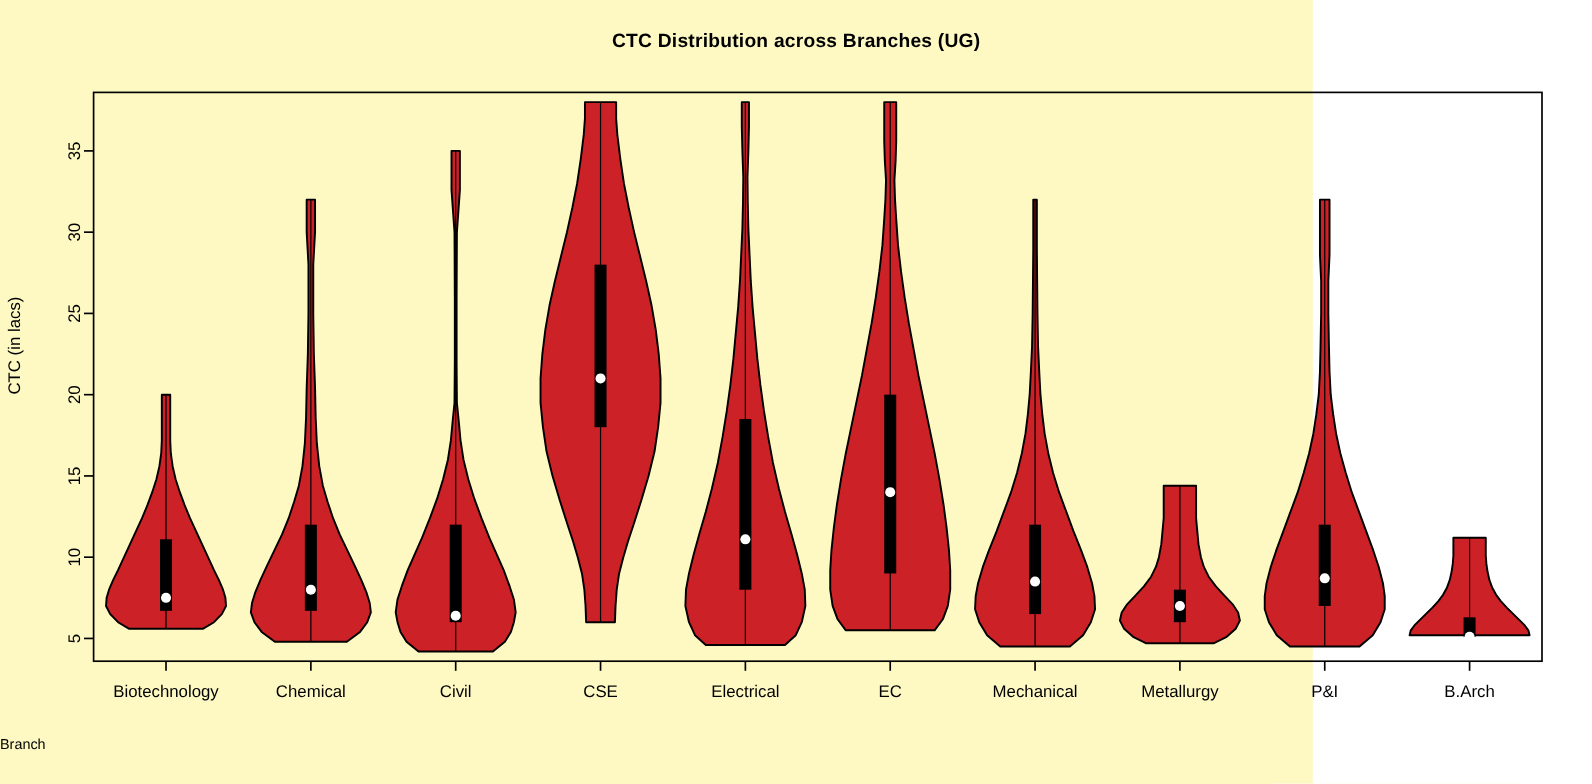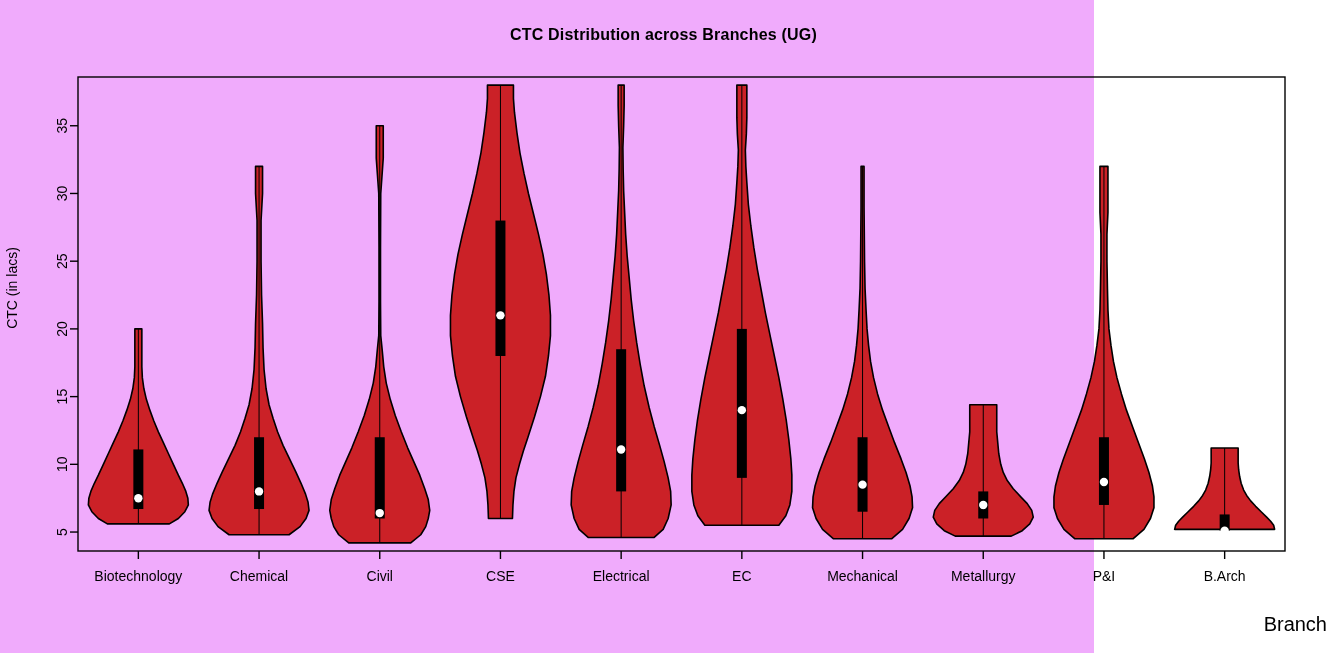--- a/index.html
+++ b/index.html
@@ -10,21 +10,21 @@
   body {
     width: 1327px;
     height: 653px;
     font-family: "Liberation Sans", sans-serif;
     overflow: hidden;
   }
   #plot-root {
     position: relative;
     width: 1094px;
     height: 653px;
-    background: #f0abfc;
+    background: #fef9c3;
   }
   #chart-title {
     position: absolute;
     left: 0;
     top: 26px;
     width: 1327px;
     text-align: center;
     font-size: 16px;
     font-weight: bold;
     color: #000000;
@@ -39,22 +39,22 @@
     font-size: 14px;
     color: #000000;
     transform: rotate(-90deg);
     transform-origin: center center;
   }
   #x-axis-title {
     position: absolute;
     left: 0;
     top: 613px;
     width: 1327px;
-    text-align: right;
-    font-size: 20px;
+    text-align: left;
+    font-size: 12px;
     color: #000000;
   }
   svg#violin-canvas {
     position: absolute;
     left: 0;
     top: 0;
     display: block;
   }
   .tick-label {
     font-family: "Liberation Sans", sans-serif;

